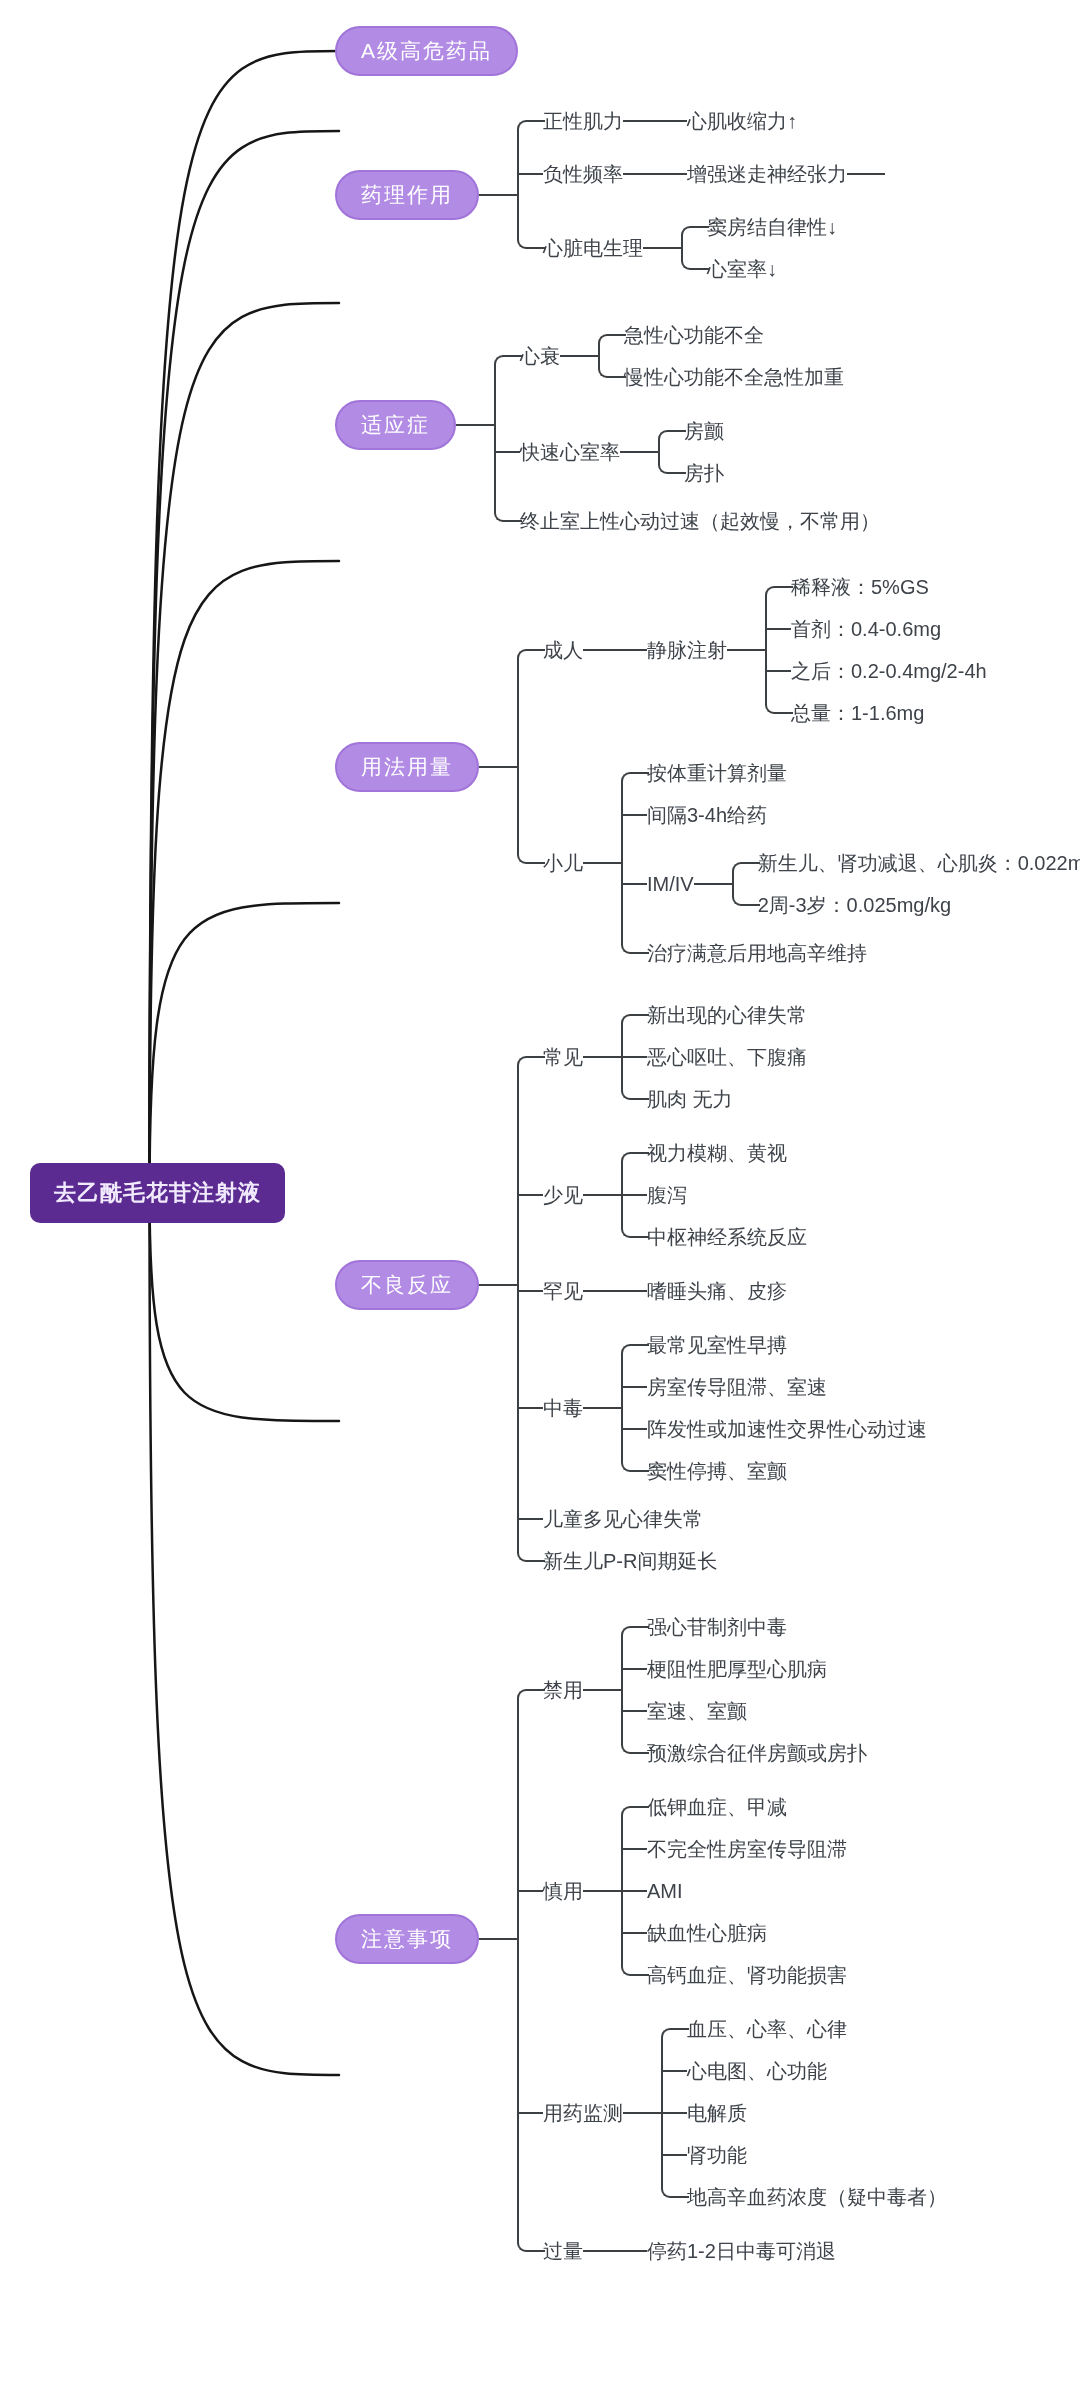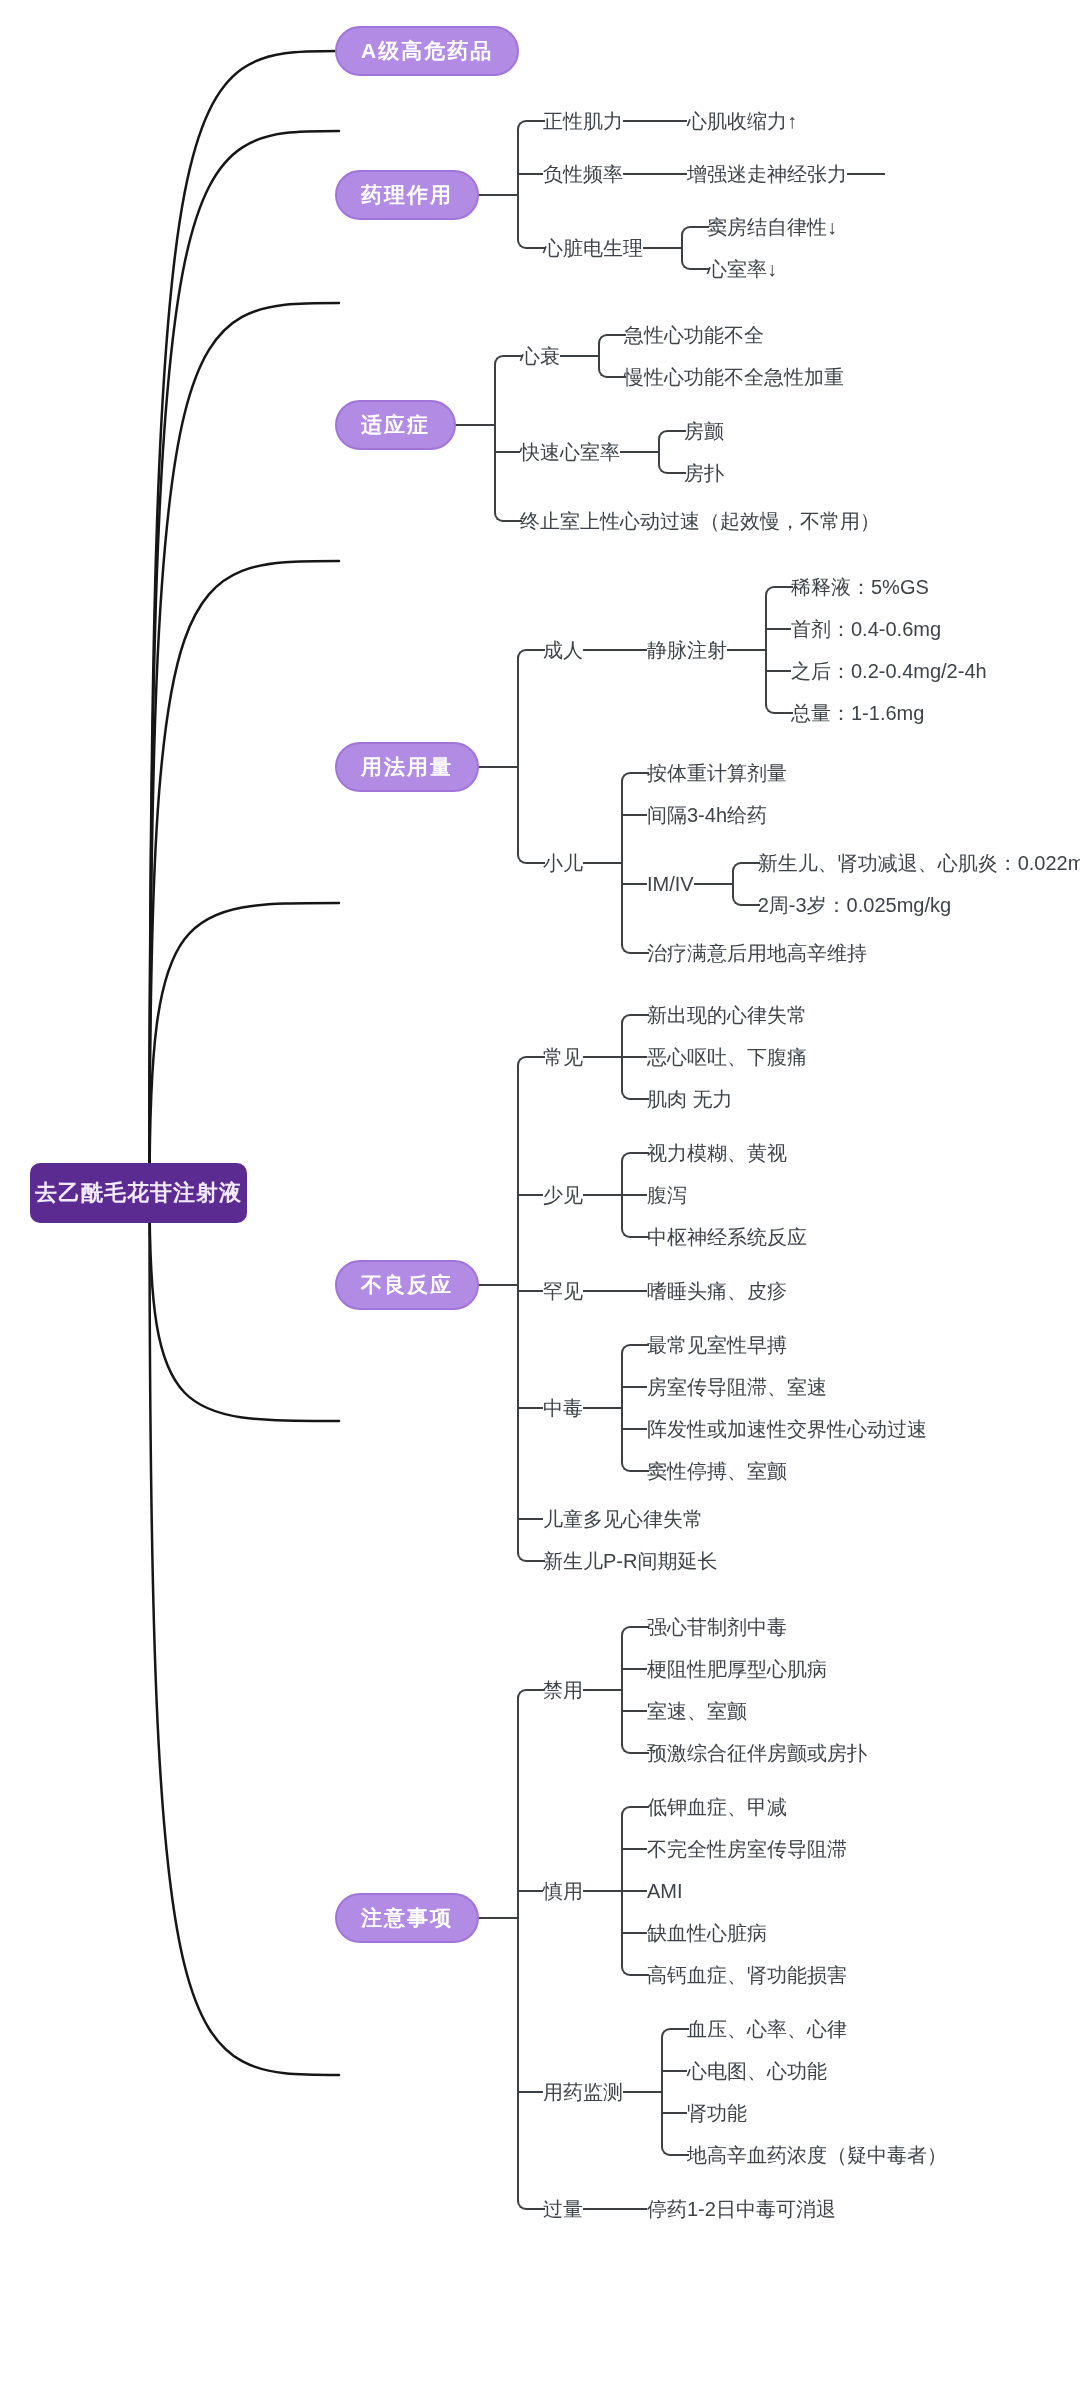--- a/index.html
+++ b/index.html
@@ -23,21 +23,21 @@
   .root {
     position: absolute;
     left: 30px;
     top: 1163px;
     z-index: 2;
     background: var(--root-bg, #5b2b92);
     color: #f1eafd;
     font-weight: bold;
     font-size: 22px;
     letter-spacing: 1px;
-    padding: 15px 5px;
+    padding: 15px 24px;
     border-radius: 10px;
     white-space: nowrap;
   }
   #branches {
     position: absolute;
     left: 335px;
     top: 0;
     z-index: 1;
     display: flex;
     flex-direction: column;
@@ -51,21 +51,21 @@
   .b4 { margin-top: 12px; }
   .b5 { margin-top: 8px; }
   .b6 { margin-top: 18px; }
 
   .tnode { display: flex; align-items: center; }
   .tlabel { white-space: nowrap; flex: none; }
   .pill {
     background: var(--pill-bg, #b28be4);
     border: 2.5px solid var(--pill-bd, #a174d9);
     color: #ffffff;
-    font-weight: bold;
+    font-weight: normal;
     font-size: 21px;
     letter-spacing: 2px;
     padding: 9px 24px;
     border-radius: 32px;
   }
   .leaf {
     color: #3e434a;
     font-size: 20px;
     line-height: 28px;
   }
@@ -511,20 +511,25 @@
                       <div class="tlabel leaf">血压、心率、心律</div>
                     </div>
                   </div>
                   <div class="tkid">
                     <div class="tnode">
                       <div class="tlabel leaf">心电图、心功能</div>
                     </div>
                   </div>
                   <div class="tkid">
                     <div class="tnode">
+                      <div class="tlabel leaf">电解质</div>
+                    </div>
+                  </div>
+                  <div class="tkid">
+                    <div class="tnode">
                       <div class="tlabel leaf">肾功能</div>
                     </div>
                   </div>
                   <div class="tkid">
                     <div class="tnode">
                       <div class="tlabel leaf">地高辛血药浓度（疑中毒者）</div>
                     </div>
                   </div>
                 </div>
               </div>

